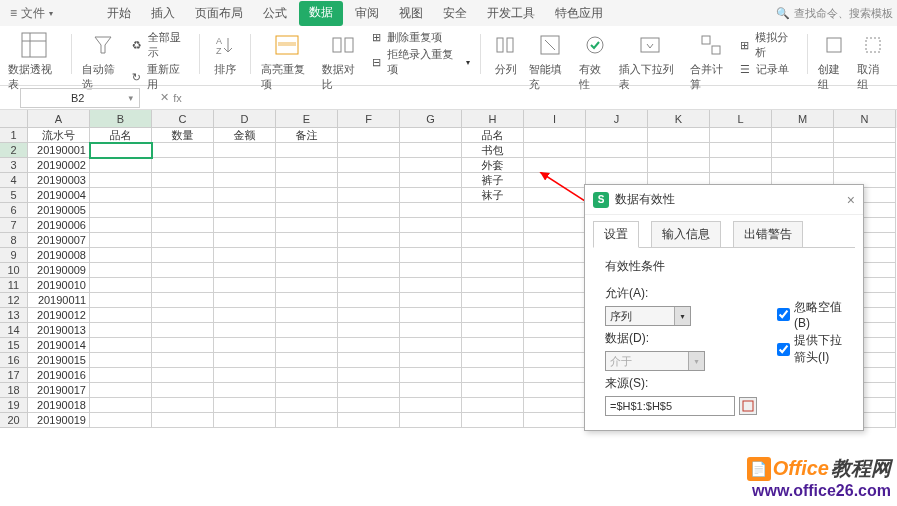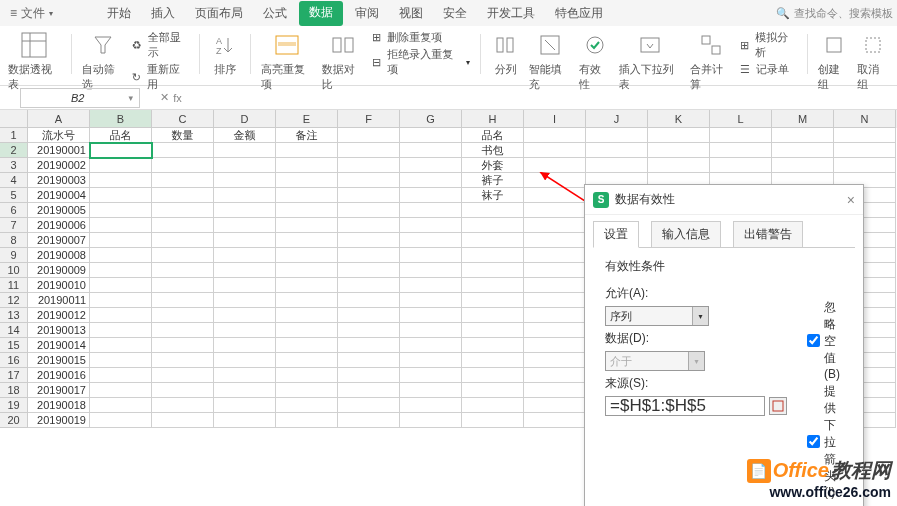--- a/index.html
+++ b/index.html
@@ -17,21 +17,21 @@
     .ribbon { display: flex; align-items: flex-start; height: 60px; padding: 4px 8px; background: #fff; border-bottom: 1px solid #ddd; gap: 8px; }
     .ribbon-item { display: flex; flex-direction: column; align-items: center; gap: 2px; font-size: 11px; color: #555; }
     .ribbon-big-icon { width: 30px; height: 30px; display: flex; align-items: center; justify-content: center; }
     .ribbon-row { display: flex; gap: 6px; align-items: center; }
     .sep { width: 1px; height: 40px; background: #e0e0e0; margin: 4px 2px; }
     .small-label { font-size: 11px; color: #555; }
     
     
     .formula-bar { display: flex; align-items: center; height: 24px; border-bottom: 1px solid #ddd; }
     .name-box { width: 120px; height: 20px; border: 1px solid #ccc; margin-left: 20px; padding: 2px 6px; font-size: 11px; position: relative; display: flex; align-items: center; }
-    .name-box-text { flex: 1; text-align: center; font-style: italic; }
+    .name-box-text { flex: 1; text-align: center; }
     .nb-dd { font-size: 9px; color: #888; }
     .fx-btn { display: flex; align-items: center; gap: 4px; margin-left: 20px; color: #888; font-size: 11px; }
     
     
     .sheet { position: relative; }
     .col-headers { display: flex; height: 18px; background: #f0f0f0; }
     .corner { width: 28px; border-right: 1px solid #ccc; border-bottom: 1px solid #ccc; background: #f0f0f0; }
     .col-header { width: 62px; text-align: center; border-right: 1px solid #ccc; border-bottom: 1px solid #ccc; font-size: 11px; color: #444; line-height: 18px; background: #f0f0f0; }
     .col-header.selected { background: #d4e8da; }
     .rows { }
@@ -49,33 +49,33 @@
     .dialog-title .s-icon { width: 16px; height: 16px; background: #22ac68; color: #fff; border-radius: 3px; display: flex; align-items: center; justify-content: center; font-size: 10px; font-weight: bold; }
     .close-x { margin-left: auto; color: #888; cursor: pointer; font-size: 14px; }
     .dialog-tabs { display: flex; padding: 6px 8px 0; gap: 12px; font-size: 12px; }
     .dtab { padding: 4px 10px; border: 1px solid #ccc; border-bottom: none; background: #f5f5f5; }
     .dtab.active { background: #fff; border-bottom: 1px solid #fff; margin-bottom: -1px; }
     .dialog-body { padding: 10px 12px; border-top: 1px solid #ccc; margin: 0 8px; }
     .field-col { display: flex; flex-direction: column; gap: 4px; margin: 4px 0; }
     .dropdown { border: 1px solid #999; height: 20px; padding: 2px 4px; font-size: 11px; display: flex; align-items: center; background: #f5f5f5; position: relative; }
     .dropdown.disabled { color: #aaa; }
     .dd-btn { position: absolute; right: 0; top: 0; width: 16px; height: 100%; background: #e0e0e0; border-left: 1px solid #aaa; display: flex; align-items: center; justify-content: center; font-size: 8px; }
-    .textbox { border: 1px solid #999; height: 20px; padding: 2px 4px; font-size: 17px; display: flex; align-items: center; width: 160px; }
+    .textbox { border: 1px solid #999; height: 20px; padding: 2px 4px; font-size: 11px; display: flex; align-items: center; width: 130px; }
     .range-btn { width: 18px; height: 18px; border: 1px solid #999; margin-left: 4px; display: flex; align-items: center; justify-content: center; font-size: 10px; background: #f0f0f0; }
     .cb-row { display: flex; align-items: center; gap: 4px; font-size: 12px; }
     
     
     .arrow-line { position: absolute; left: 534px; top: 172px; width: 280px; height: 180px; pointer-events: none; }
     
     
     .watermark { position: absolute; right: 6px; bottom: 6px; font-size: 20px; font-weight: bold; font-style: italic; display: flex; flex-direction: column; align-items: flex-end; }
     .wm-top { display: flex; align-items: center; gap: 2px; }
     .wm-o { color: #ff8c1a; }
     .wm-t { color: #404040; }
-    .wm-url { font-size: 14px; color: #0f172a; font-style: normal; }
+    .wm-url { font-size: 16px; color: #4c1d95; font-style: normal; }
     .wm-icon { width: 24px; height: 24px; background: #ff8c1a; border-radius: 3px; display: flex; align-items: center; justify-content: center; color: #fff; font-style: normal; font-size: 14px; }
     
     svg { display: block; }
   </style>
 </head>
 <body>
 
 <div class="menubar">
   <div class="file-menu">
     <span>≡</span>
@@ -640,21 +640,21 @@
     <div class="dtab active">设置</div>
     <div class="dtab">输入信息</div>
     <div class="dtab">出错警告</div>
   </div>
   <div class="dialog-body">
     <div>有效性条件</div>
     <div style="display:flex;gap:20px;margin-top:6px">
       <div style="flex:1">
         <div class="field-col">
           <span>允许(A):</span>
-          <div class="dropdown" style="width:104px">
+          <div class="dropdown" style="width:86px">
             <span>序列</span>
             <span class="dd-btn">▾</span>
           </div>
         </div>
         <div class="field-col">
           <span>数据(D):</span>
           <div class="dropdown disabled" style="width:100px">
             <span>介于</span>
             <span class="dd-btn">▾</span>
           </div>

